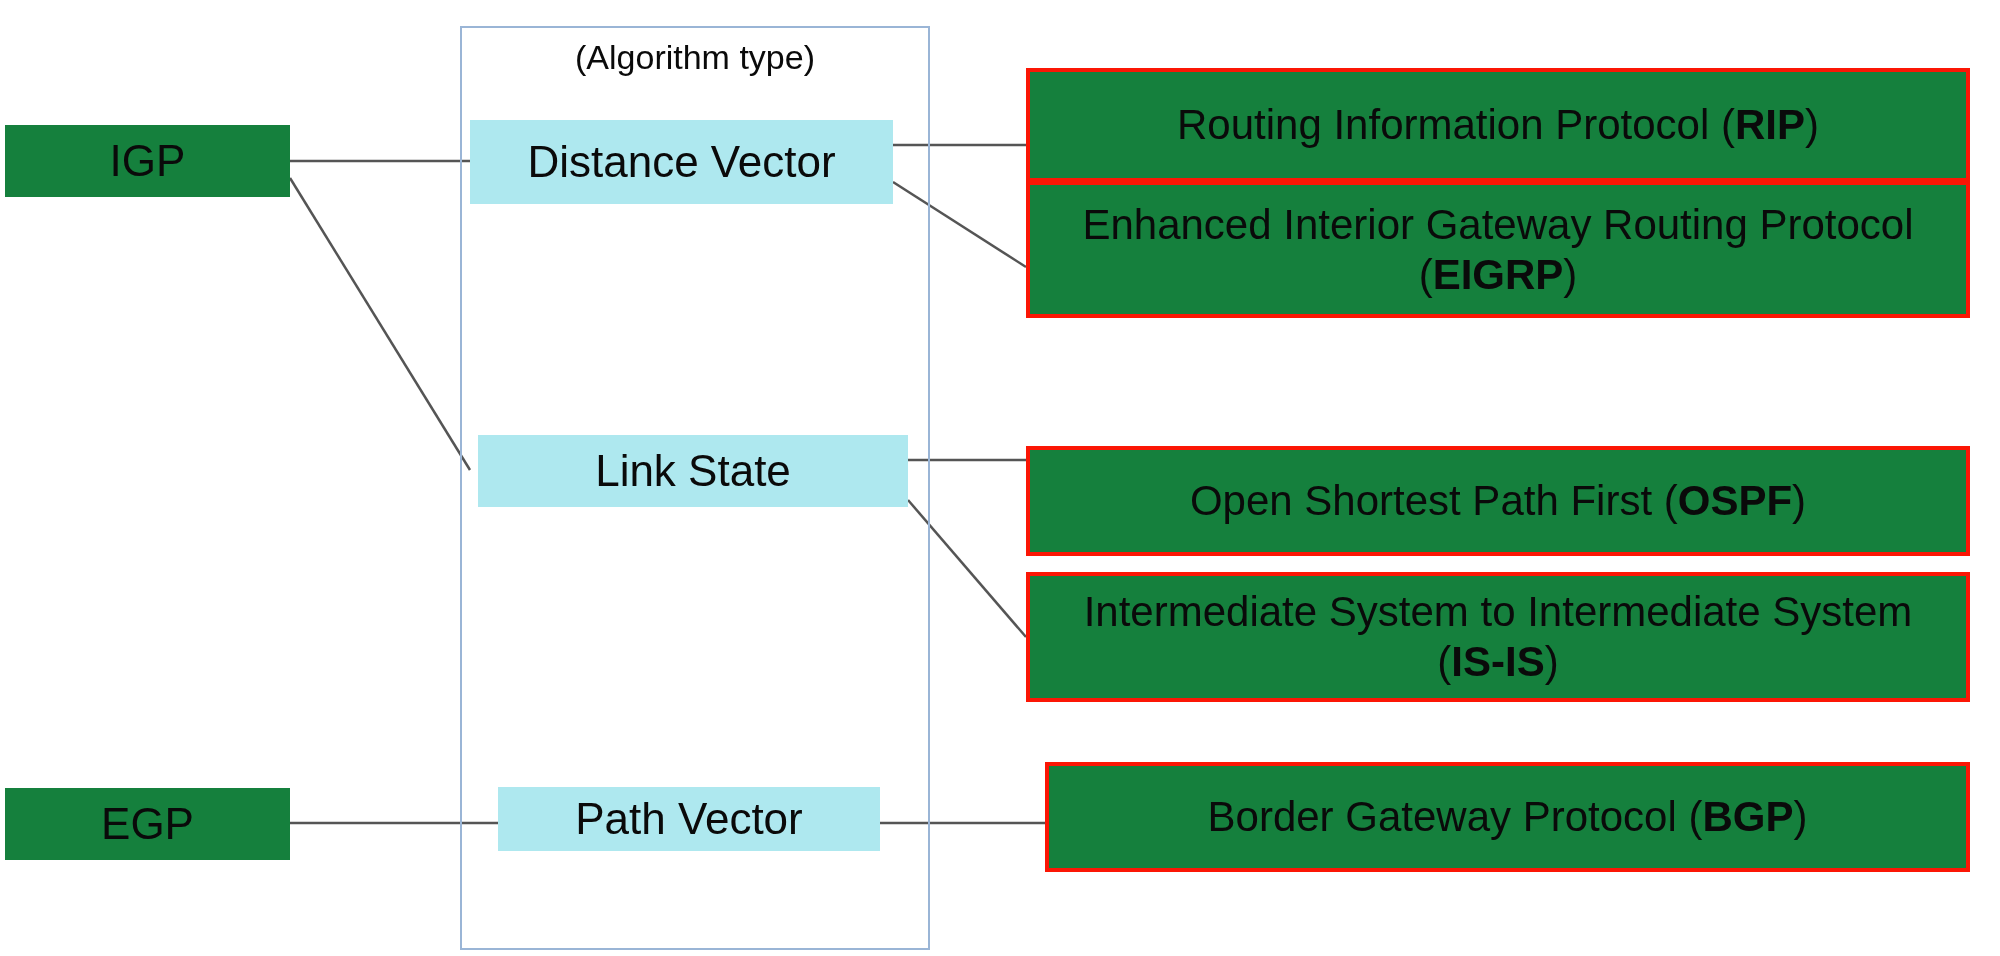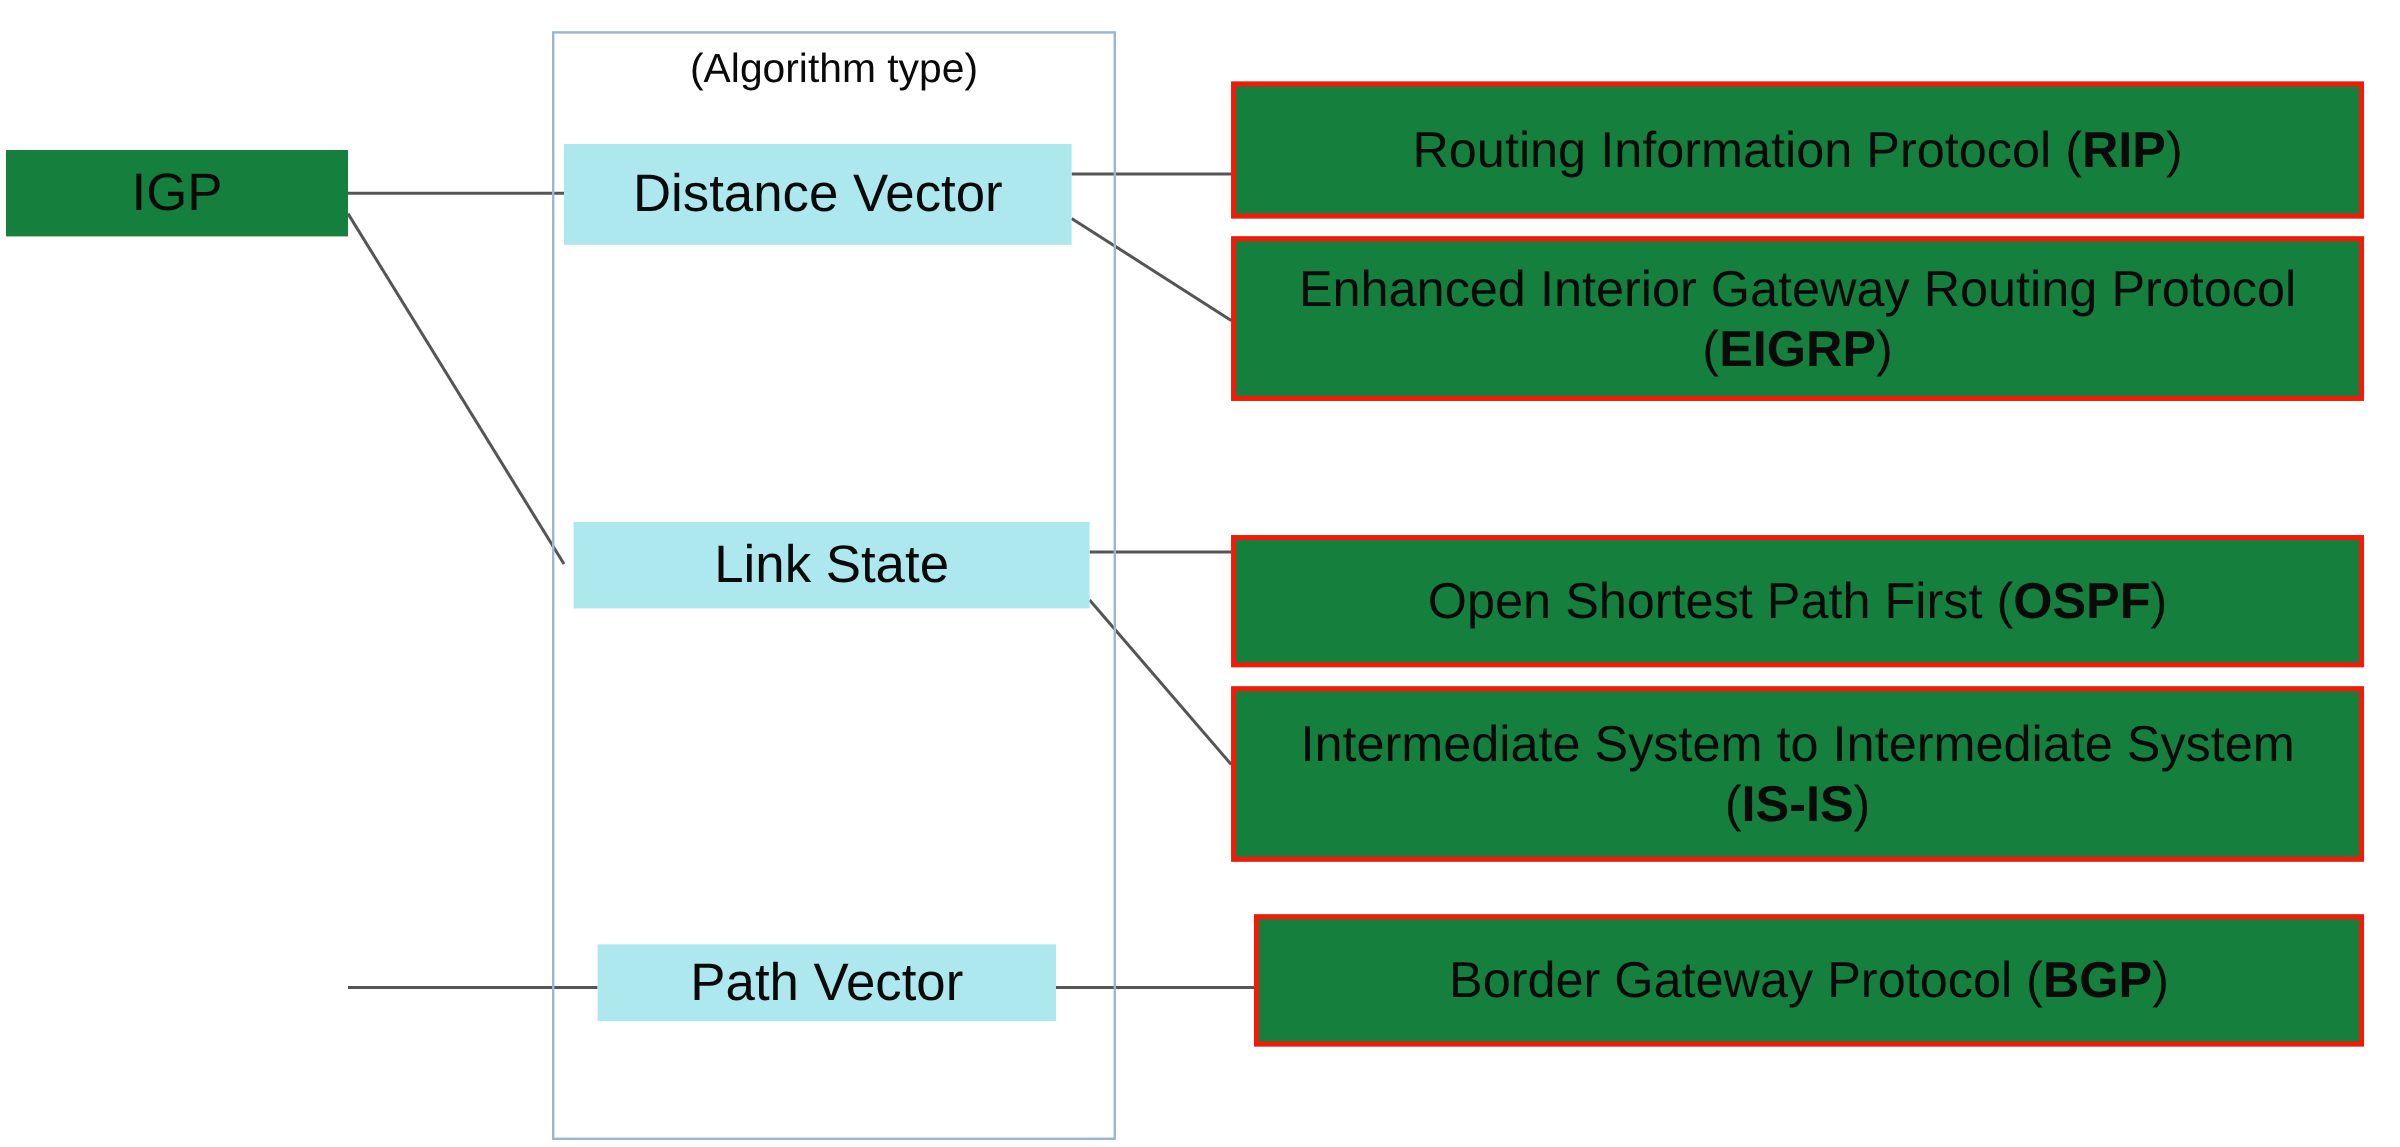--- a/index.html
+++ b/index.html
@@ -85,46 +85,49 @@
   </svg>
 
   <div class="group-box" style="left:460px; top:26px; width:470px; height:924px;"></div>
 
   <div class="group-caption" style="left:460px; top:38px; width:470px;">(Algorithm type)</div>
 
   <div class="node node-category" style="left:5px; top:125px; width:285px; height:72px;">
     <span>IGP</span>
   </div>
 
+  <div class="node node-category" style="left:5px; top:788px; width:285px; height:72px;">
+    <span>EGP</span>
+  </div>
 
   <div class="node node-algorithm" style="left:470px; top:120px; width:423px; height:84px;">
     <span>Distance Vector</span>
   </div>
 
   <div class="node node-algorithm" style="left:478px; top:435px; width:430px; height:72px;">
     <span>Link State</span>
   </div>
 
   <div class="node node-algorithm" style="left:498px; top:787px; width:382px; height:64px;">
     <span>Path Vector</span>
   </div>
 
   <div class="node node-protocol" style="left:1026px; top:68px; width:944px; height:114px;">
     <span><span>Routing Information Protocol</span> (<b>RIP</b>)</span>
   </div>
 
-  <div class="node node-protocol" style="left:1026px; top:197px; width:944px; height:137px;align-items:center;">
+  <div class="node node-protocol" style="left:1026px; top:181px; width:944px; height:137px;align-items:center;">
     <span><span>Enhanced Interior Gateway Routing Protocol</span> (<b>EIGRP</b>)</span>
   </div>
 
   <div class="node node-protocol" style="left:1026px; top:430px; width:944px; height:110px;margin-top:16px;">
     <span><span>Open Shortest Path First</span> (<b>OSPF</b>)</span>
   </div>
 
-  <div class="node node-protocol" style="left:1026px; top:572px; width:944px; height:146px;">
+  <div class="node node-protocol" style="left:1026px; top:572px; width:944px; height:130px;">
     <span><span>Intermediate System to Intermediate System</span> (<b>IS-IS</b>)</span>
   </div>
 
   <div class="node node-protocol" style="left:1045px; top:762px; width:925px; height:110px;">
     <span><span>Border Gateway Protocol</span> (<b>BGP</b>)</span>
   </div>
 
 </div>
 
 </body></html>

